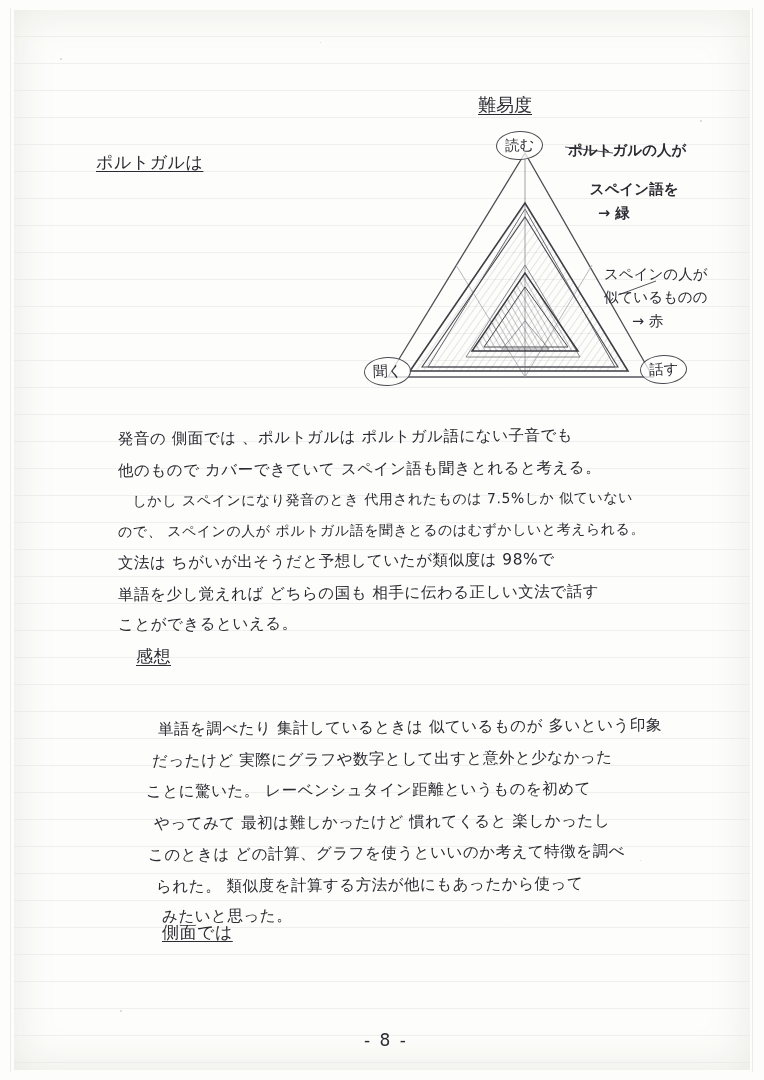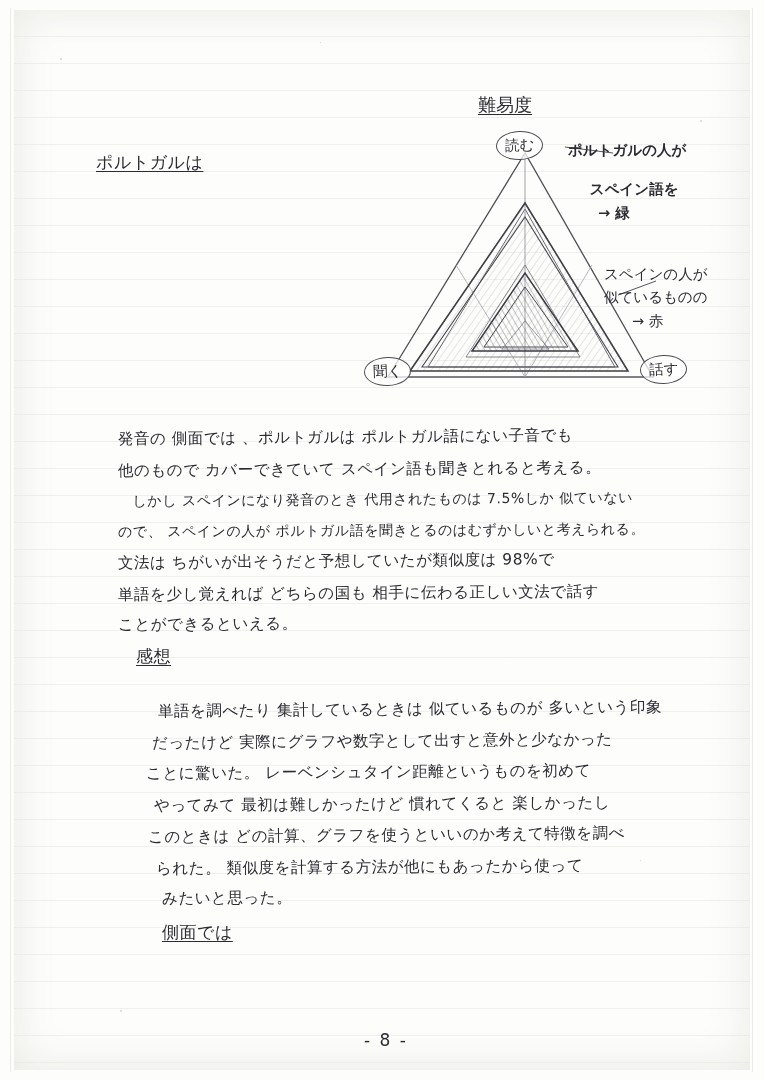--- a/index.html
+++ b/index.html
@@ -183,21 +183,21 @@
     <span class="line" style="transform:rotate(-0.5deg); display:inline-block;">発音の 側面では 、ポルトガルは ポルトガル語にない子音でも</span>
     <span class="line" style="margin-top:9px; transform:rotate(-0.4deg); display:inline-block;">他のもので カバーできていて スペイン語も聞きとれると考える。</span>
     <span class="line small-txt" style="margin-top:9px; transform:rotate(-0.4deg); display:inline-block;">　しかし スペインになり発音のとき 代用されたものは 7.5%しか 似ていない</span>
     <span class="line small-txt" style="margin-top:9px; transform:rotate(-0.3deg); display:inline-block;">ので、 スペインの人が ポルトガル語を聞きとるのはむずかしいと考えられる。</span>
     <span class="line" style="margin-top:9px; transform:rotate(-0.5deg); display:inline-block;">文法は ちがいが出そうだと予想していたが類似度は 98%で</span>
     <span class="line" style="margin-top:9px; transform:rotate(-0.4deg); display:inline-block;">単語を少し覚えれば どちらの国も 相手に伝わる正しい文法で話す</span>
     <span class="line" style="margin-top:9px; transform:rotate(-0.4deg); display:inline-block;">ことができるといえる。</span>
   </div>
 
   <div class="hw heading" style="left:136px; top:644px;">感想</div>
-  <div class="hw body-txt" style="left:136px; top:676px;">
+  <div class="hw body-txt" style="left:136px; top:694px;">
     <span class="line" style="transform:rotate(-0.5deg); display:inline-block;">単語を調べたり 集計しているときは 似ているものが 多いという印象</span>
     <span class="line" style="margin-top:9px; margin-left:-6px; transform:rotate(-0.5deg); display:inline-block;">だったけど 実際にグラフや数字として出すと意外と少なかった</span>
     <span class="line" style="margin-top:9px; margin-left:-12px; transform:rotate(-0.4deg); display:inline-block;">ことに驚いた。 レーベンシュタイン距離というものを初めて</span>
     <span class="line" style="margin-top:9px; margin-left:-4px; transform:rotate(-0.4deg); display:inline-block;">やってみて 最初は難しかったけど 慣れてくると 楽しかったし</span>
     <span class="line" style="margin-top:9px; margin-left:-10px; transform:rotate(-0.5deg); display:inline-block;">このときは どの計算、グラフを使うといいのか考えて特徴を調べ</span>
     <span class="line" style="margin-top:9px; margin-left:-2px; transform:rotate(-0.4deg); display:inline-block;">られた。 類似度を計算する方法が他にもあったから使って</span>
     <span class="line" style="margin-top:9px; margin-left:4px; transform:rotate(-0.4deg); display:inline-block;">みたいと思った。</span>
   </div>
 
   <div class="hw heading" style="left:162px; top:920px;">側面では</div>

